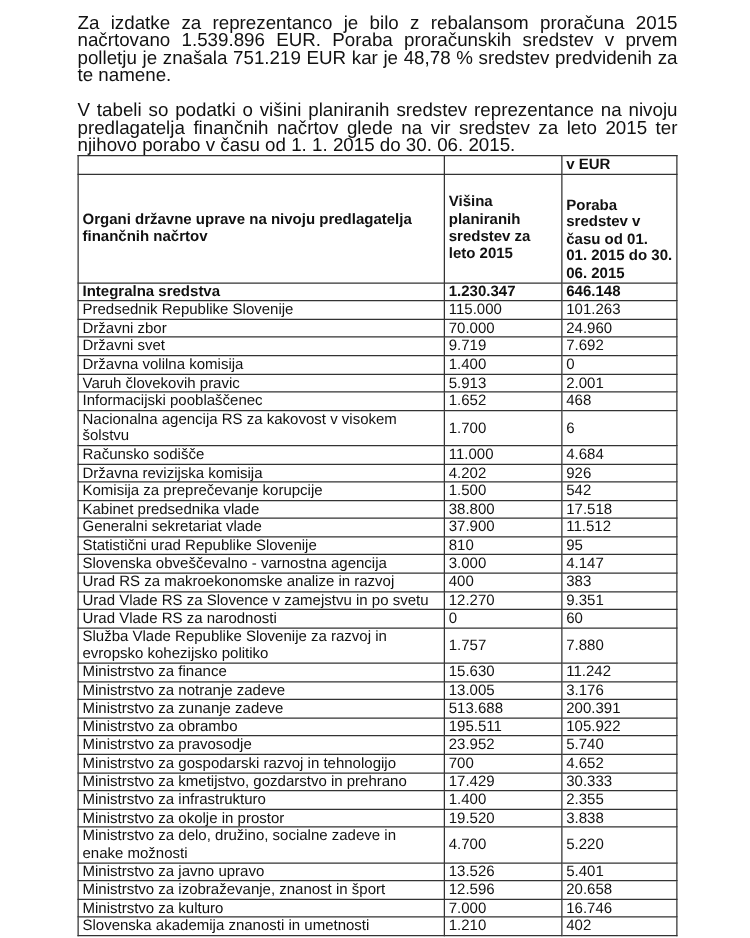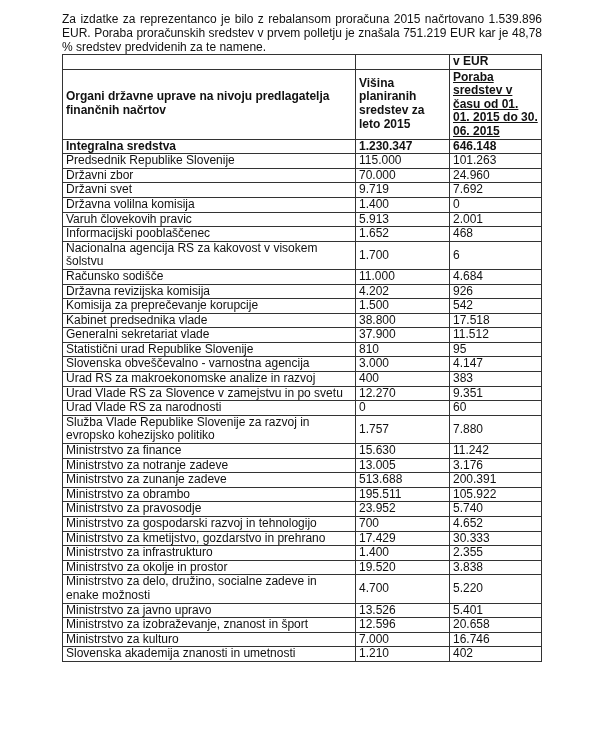--- a/index.html
+++ b/index.html
@@ -2,45 +2,46 @@
 <html><head>
   <meta charset="utf-8">
   <style>
     html, body { margin: 0; padding: 0; background: #ffffff; }
     body {
       width: 600px; height: 750px; overflow: hidden; position: relative;
       font-family: "Liberation Sans", sans-serif; color: #111;
     }
     .page { position: absolute; left: 62px; top: 12px; width: 480px; }
     .para {
-      font-size: 12px; line-height: 14px; margin: 0; text-align: justify;
+      font-size: 15px; line-height: 14px; margin: 0; text-align: justify;
       text-align-last: left;
     }
     .para + .para { margin-top: 14px; }
     table.data {
       border-collapse: collapse; width: 479px; margin-top: 0;
       font-size: 12px; table-layout: fixed;
     }
     table.data td {
       border: 1.2px solid #333; padding: 0 3px; line-height: 13.6px;
       vertical-align: middle; height: 13.6px;
     }
     table.data col.c1 { width: 293px; }
     table.data col.c2 { width: 94px; }
     table.data col.c3 { width: 92px; }
     .bold { font-weight: bold; }
     .hdr-main td { height: 66px; }
     .hdr-main td.hdr-col { vertical-align: middle; }
-    .hdr-main td.hdr-poraba { vertical-align: top; padding-top: 1px; text-decoration: underline; }
+    .hdr-main td.hdr-poraba { vertical-align: top; padding-top: 18px; }
   </style>
 </head>
 <body>
 
 <div class="page">
   <p class="para">Za izdatke za reprezentanco je bilo z rebalansom proračuna 2015 načrtovano 1.539.896 EUR. Poraba proračunskih sredstev v prvem polletju je znašala 751.219 EUR kar je 48,78 % sredstev predvidenih za te namene.</p>
+  <p class="para">V tabeli so podatki o višini planiranih sredstev reprezentance na nivoju predlagatelja finančnih načrtov glede na vir sredstev za leto 2015 ter njihovo porabo v času od 1. 1. 2015 do 30. 06. 2015.</p>
 
   <table class="data">
     <colgroup>
         <col class="c1">
         <col class="c2">
         <col class="c3">
       </colgroup>
     <tbody id="tbody">
       <tr>
         <td></td>

